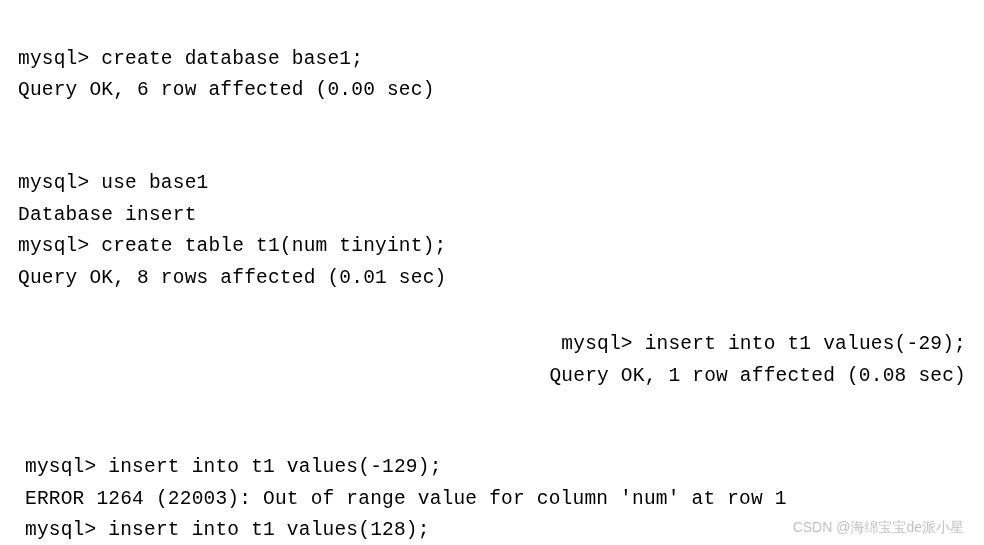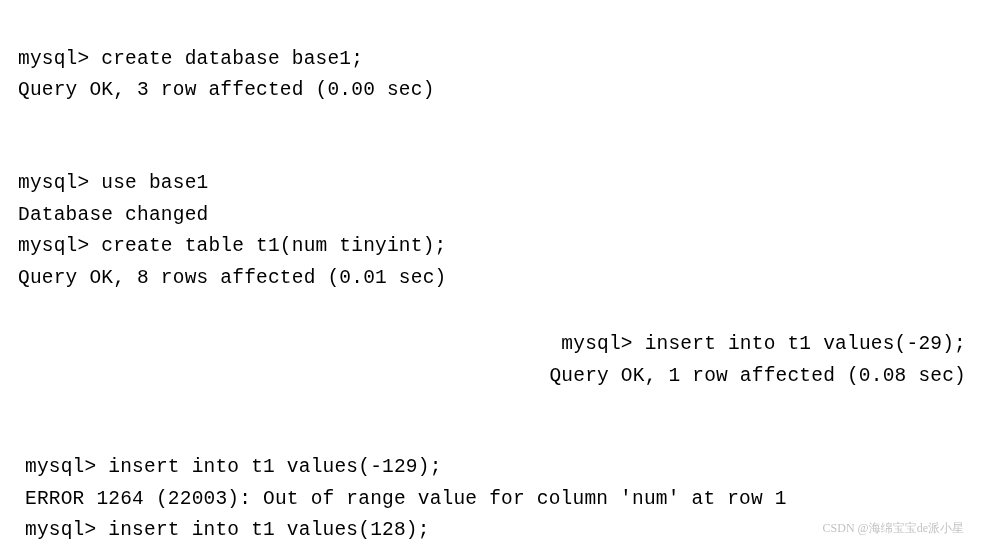--- a/index.html
+++ b/index.html
@@ -35,36 +35,36 @@
       text-align: right;
     }
     .block4 {
       padding-left: 7px;
       margin-top: 28px;
     }
     .watermark {
       position: absolute;
       bottom: 8px;
       right: 20px;
-      font-family: Liberation Serif, serif;
-      font-size: 12px;
+      font-family: Liberation Sans, sans-serif;
+      font-size: 14px;
       color: rgba(160, 160, 160, 0.65);
       letter-spacing: 0;
     }
   </style>
 </head>
 <body>
 
 <div class="terminal-block block1">
 <span>mysql&gt; create database base1;</span>
-<span>Query OK, 3 row affected (0.00 sec)</span></div>
+<span>Query OK, 6 row affected (0.00 sec)</span></div>
 
 <div class="terminal-block block2">
 <span>mysql&gt; use base1</span>
-<span>Database changed</span>
+<span>Database insert</span>
 <span>mysql&gt; create table t1(num tinyint);</span>
 <span>Query OK, 8 rows affected (0.01 sec)</span></div>
 
 <div class="terminal-block block3">
 <span>mysql&gt; insert into t1 values(-29);</span>
 <span>Query OK, 1 row affected (0.08 sec)</span></div>
 
 <div class="terminal-block block4">
 <span>mysql&gt; insert into t1 values(-129);</span>
 <span>ERROR 1264 (22003): Out of range value for column 'num' at row 1</span>

